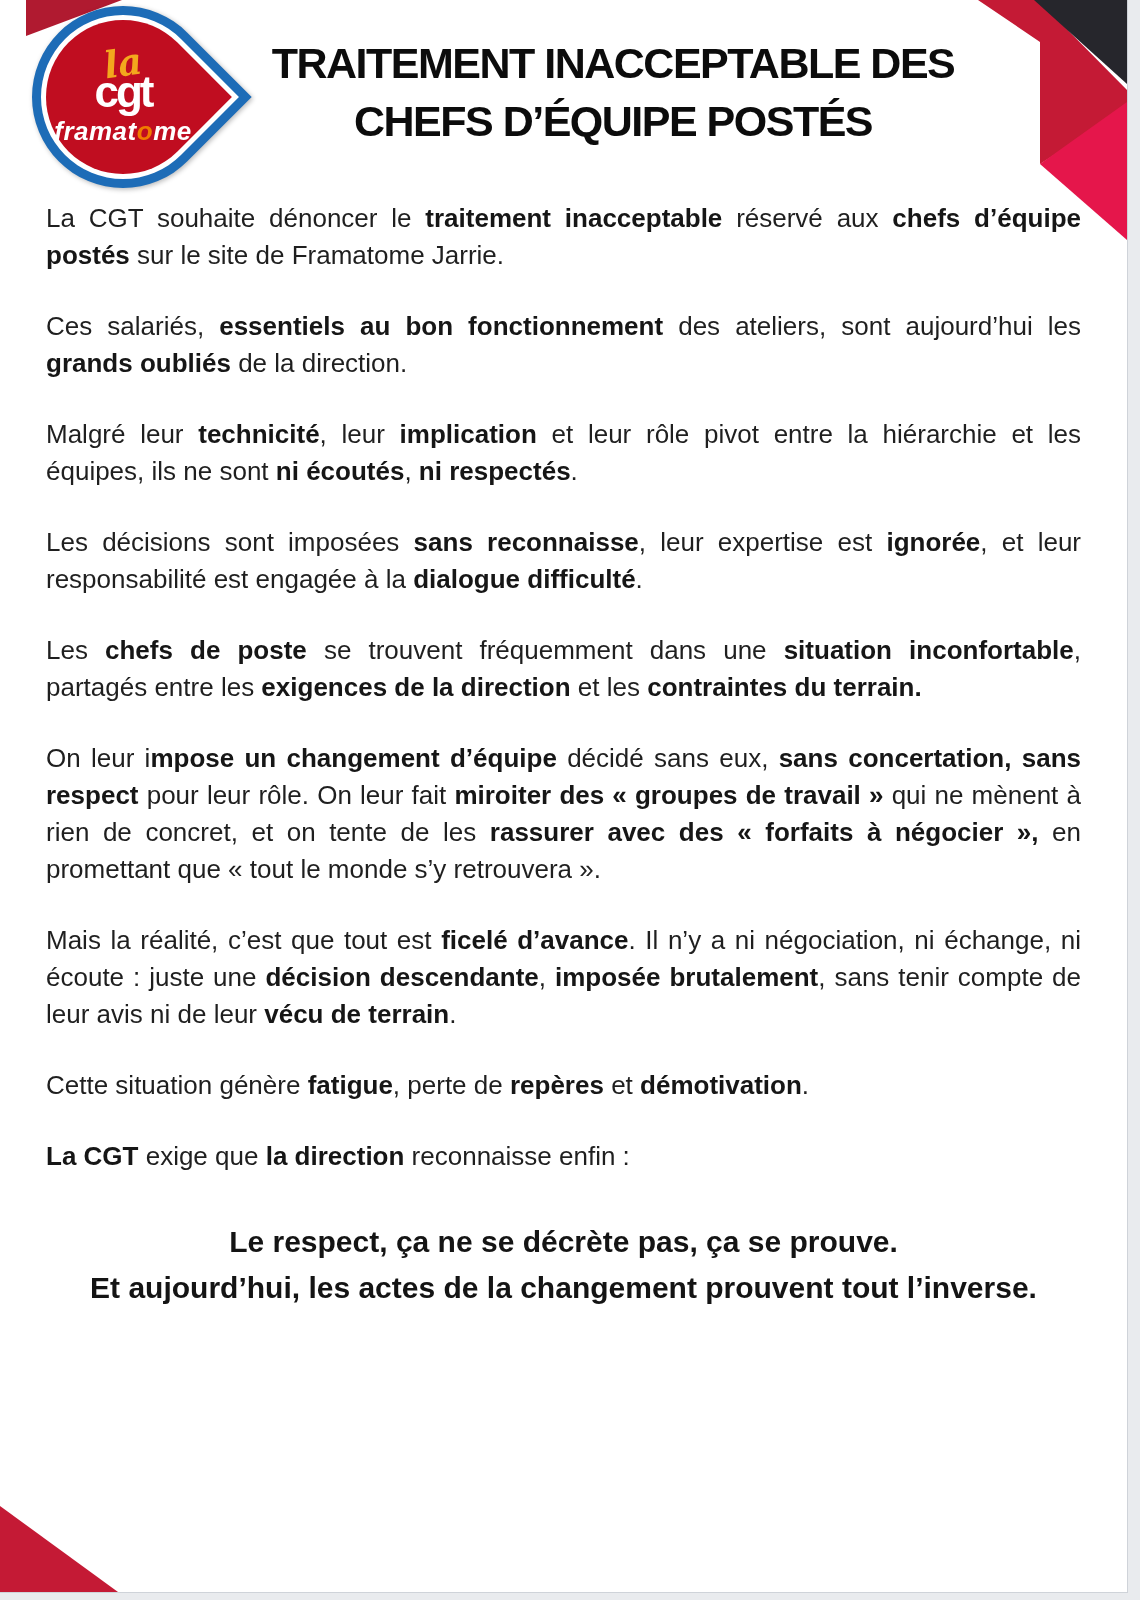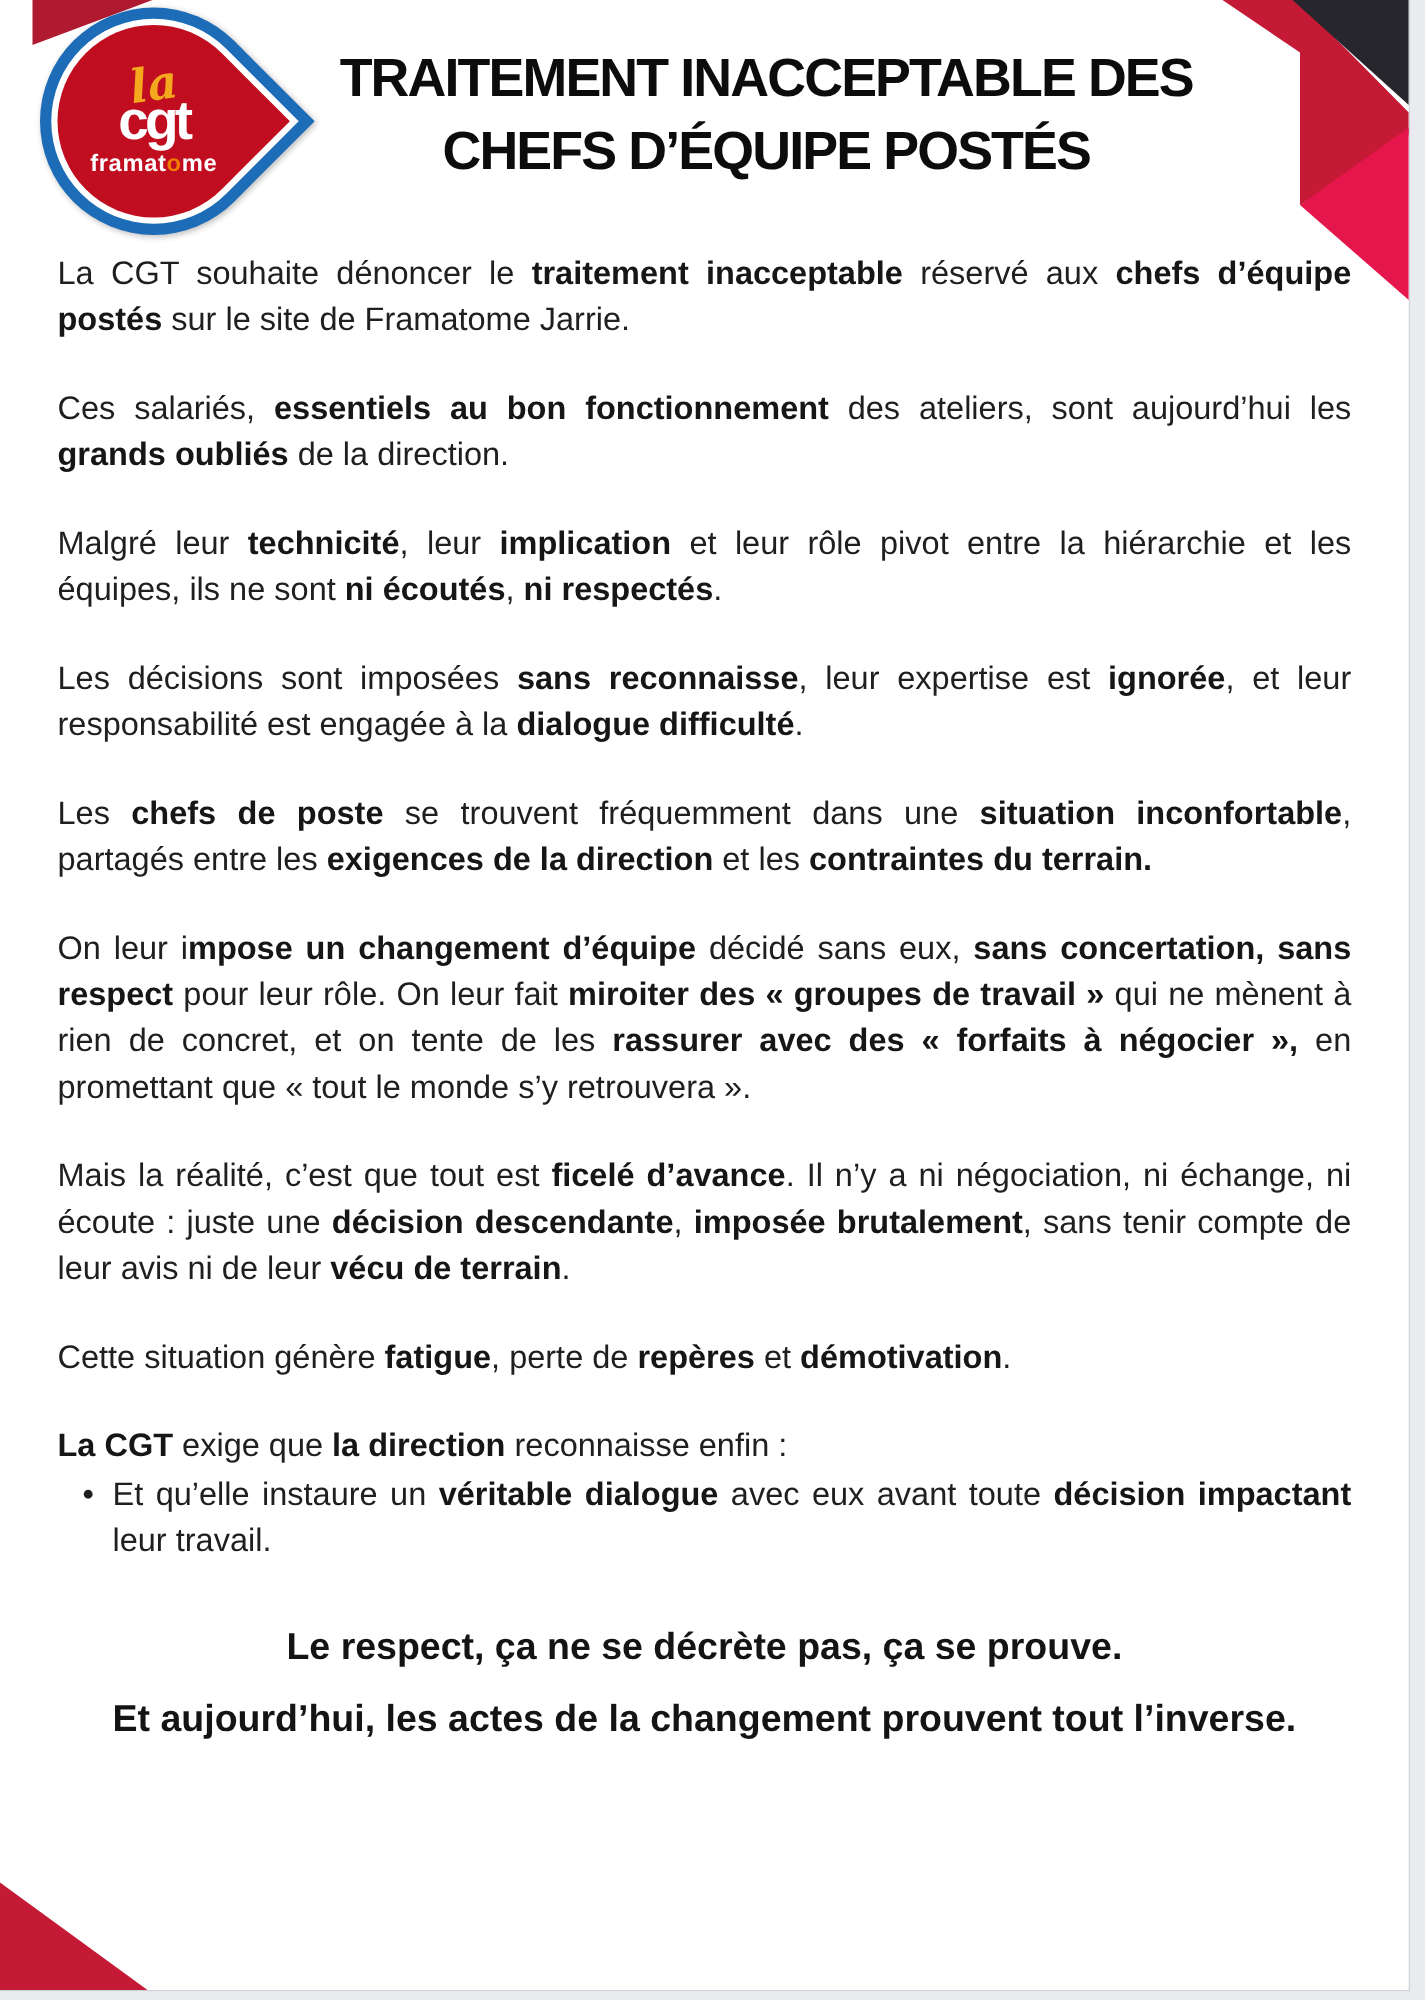--- a/index.html
+++ b/index.html
@@ -23,37 +23,37 @@
   .drop-red{left:22px;top:20px;width:154px;height:154px;background:#c00d20;}
   .logo-text{
     position:absolute;left:10px;top:12px;width:178px;height:172px;z-index:2;
     display:flex;flex-direction:column;align-items:center;justify-content:center;
   }
   .logo-la{
     font-family:"DejaVu Serif", serif;font-style:italic;font-weight:bold;
     color:#f3a81d;font-size:37px;line-height:.8;transform:rotate(-8deg);margin-bottom:-8px;
   }
   .logo-cgt{font-weight:800;color:#fff;font-size:44px;line-height:1;letter-spacing:-3px;}
-  .logo-framatome{color:#fff;font-weight:bold;font-size:19px;letter-spacing:.5px;margin-top:2px;}
+  .logo-framatome{color:#fff;font-weight:bold;font-size:26px;letter-spacing:.5px;margin-top:2px;font-style:italic;}
   .logo-o{color:#f07d00;}
   .title{position:absolute;left:255px;top:34px;width:716px;margin:0;text-align:center;z-index:2;}
   .title-line{
     display:block;font-size:43px;line-height:58px;font-weight:700;
     letter-spacing:-1.5px;white-space:nowrap;color:#0c0c0c;
   }
   
   .body{position:relative;z-index:2;padding:0 46px;font-size:26px;line-height:37px;}
   .para{margin:0 0 34px;text-align:justify;}
   .para b, .bullets b, .list-intro b{font-weight:bold;color:#161616;}
   .list-intro{margin:0 0 2px;text-align:left;}
   .bullets{margin:0;padding:0;list-style:none;}
   .bullets li{position:relative;padding-left:44px;margin:0 0 2px;text-align:justify;}
   .bullets li::before{content:"\2022";position:absolute;left:20px;top:0;}
   .closing{margin-top:44px;text-align:center;font-weight:bold;font-size:30px;line-height:46px;color:#141414;}
-  .closing p{margin:12px;}
+  .closing p{margin:0;}
 </style>
 </head>
 <body>
 
 <div class="page">
 
   <svg class="deco" viewBox="0 0 1127 1592" xmlns="http://www.w3.org/2000/svg">
     <polygon points="26,0 122,0 26,36" fill="#b01a30"></polygon>
     <polygon points="978,0 1038,0 1127,90 1127,108 1040,164 1040,42" fill="#c41a35"></polygon>
     <polygon points="1034,0 1127,0 1127,84" fill="#26262c"></polygon>
@@ -83,21 +83,20 @@
     <p class="para"><span>Ces salariés, </span><b>essentiels au bon fonctionnement</b><span> des ateliers, sont aujourd’hui les </span><b>grands oubliés</b><span> de la direction.</span></p>
     <p class="para"><span>Malgré leur </span><b>technicité</b><span>, leur </span><b>implication</b><span> et leur rôle pivot entre la hiérarchie et les équipes, ils ne sont </span><b>ni écoutés</b><span>, </span><b>ni respectés</b><span>.</span></p>
     <p class="para"><span>Les décisions sont imposées </span><b>sans reconnaisse</b><span>, leur expertise est </span><b>ignorée</b><span>, et leur responsabilité est engagée à la </span><b>dialogue difficulté</b><span>.</span></p>
     <p class="para"><span>Les </span><b>chefs de poste</b><span> se trouvent fréquemment dans une </span><b>situation inconfortable</b><span>, partagés entre les </span><b>exigences de la direction</b><span> et les </span><b>contraintes du terrain.</b></p>
     <p class="para"><span>On leur i</span><b>mpose un changement d’équipe</b><span> décidé sans eux, </span><b>sans concertation, sans respect</b><span> pour leur rôle. On leur fait </span><b>miroiter des « groupes de travail »</b><span> qui ne mènent à rien de concret, et on tente de les </span><b>rassurer avec des « forfaits à négocier »,</b><span> en promettant que « tout le monde s’y retrouvera ».</span></p>
     <p class="para"><span>Mais la réalité, c’est que tout est </span><b>ficelé d’avance</b><span>. Il n’y a ni négociation, ni échange, ni écoute : juste une </span><b>décision descendante</b><span>, </span><b>imposée brutalement</b><span>, sans tenir compte de leur avis ni de leur </span><b>vécu de terrain</b><span>.</span></p>
     <p class="para"><span>Cette situation génère </span><b>fatigue</b><span>, perte de </span><b>repères</b><span> et </span><b>démotivation</b><span>.</span></p>
 
     <p class="para list-intro"><b>La CGT</b><span> exige que </span><b>la direction</b><span> reconnaisse enfin :</span></p>
     <ul class="bullets">
-      <li><span>Et qu’elle instaure un </span><b>véritable dialogue</b><span> avec eux avant toute </span><b>décision impactant</b><span> leur travail.</span></li>
     </ul>
 
     <div class="closing">
       <p>Le respect, ça ne se décrète pas, ça se prouve.</p>
       <p>Et aujourd’hui, les actes de la changement prouvent tout l’inverse.</p>
     </div>
   </main>
 
 </div>
 

